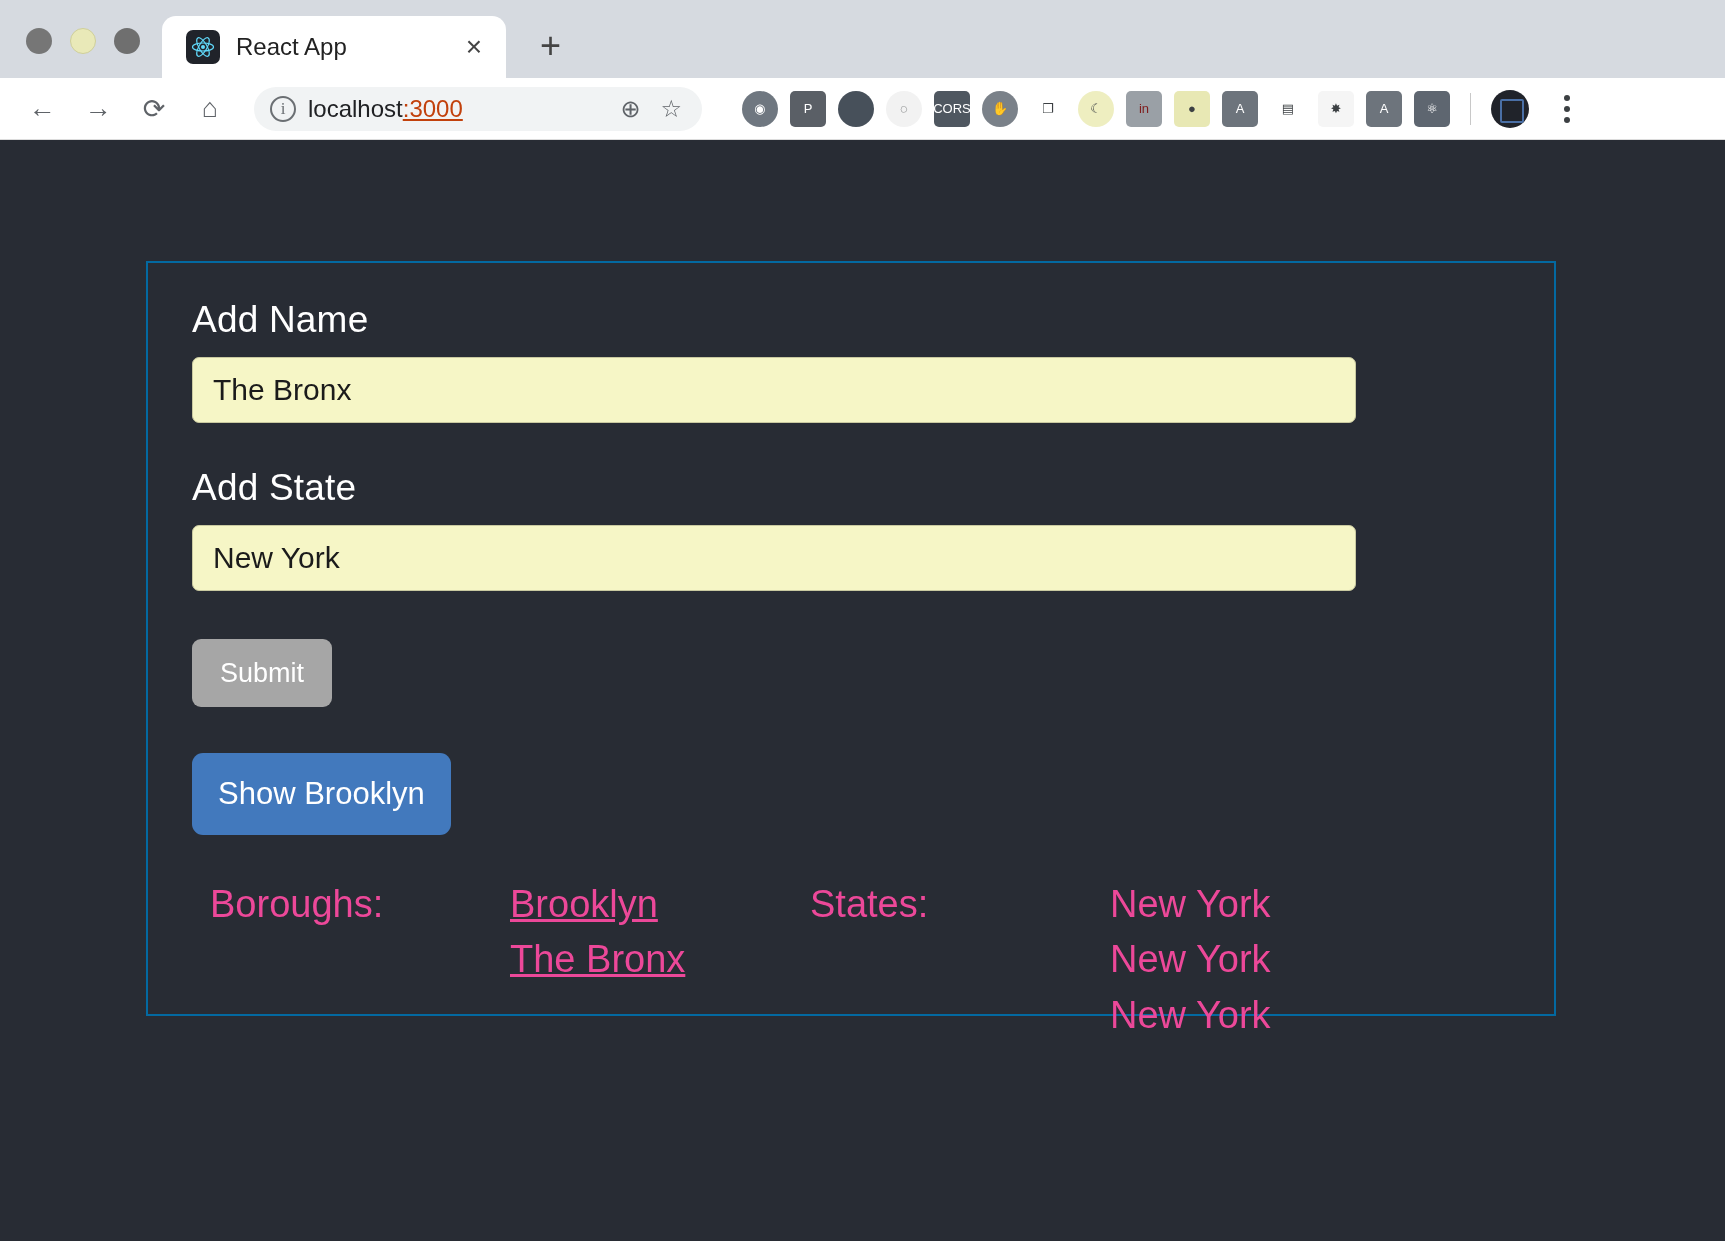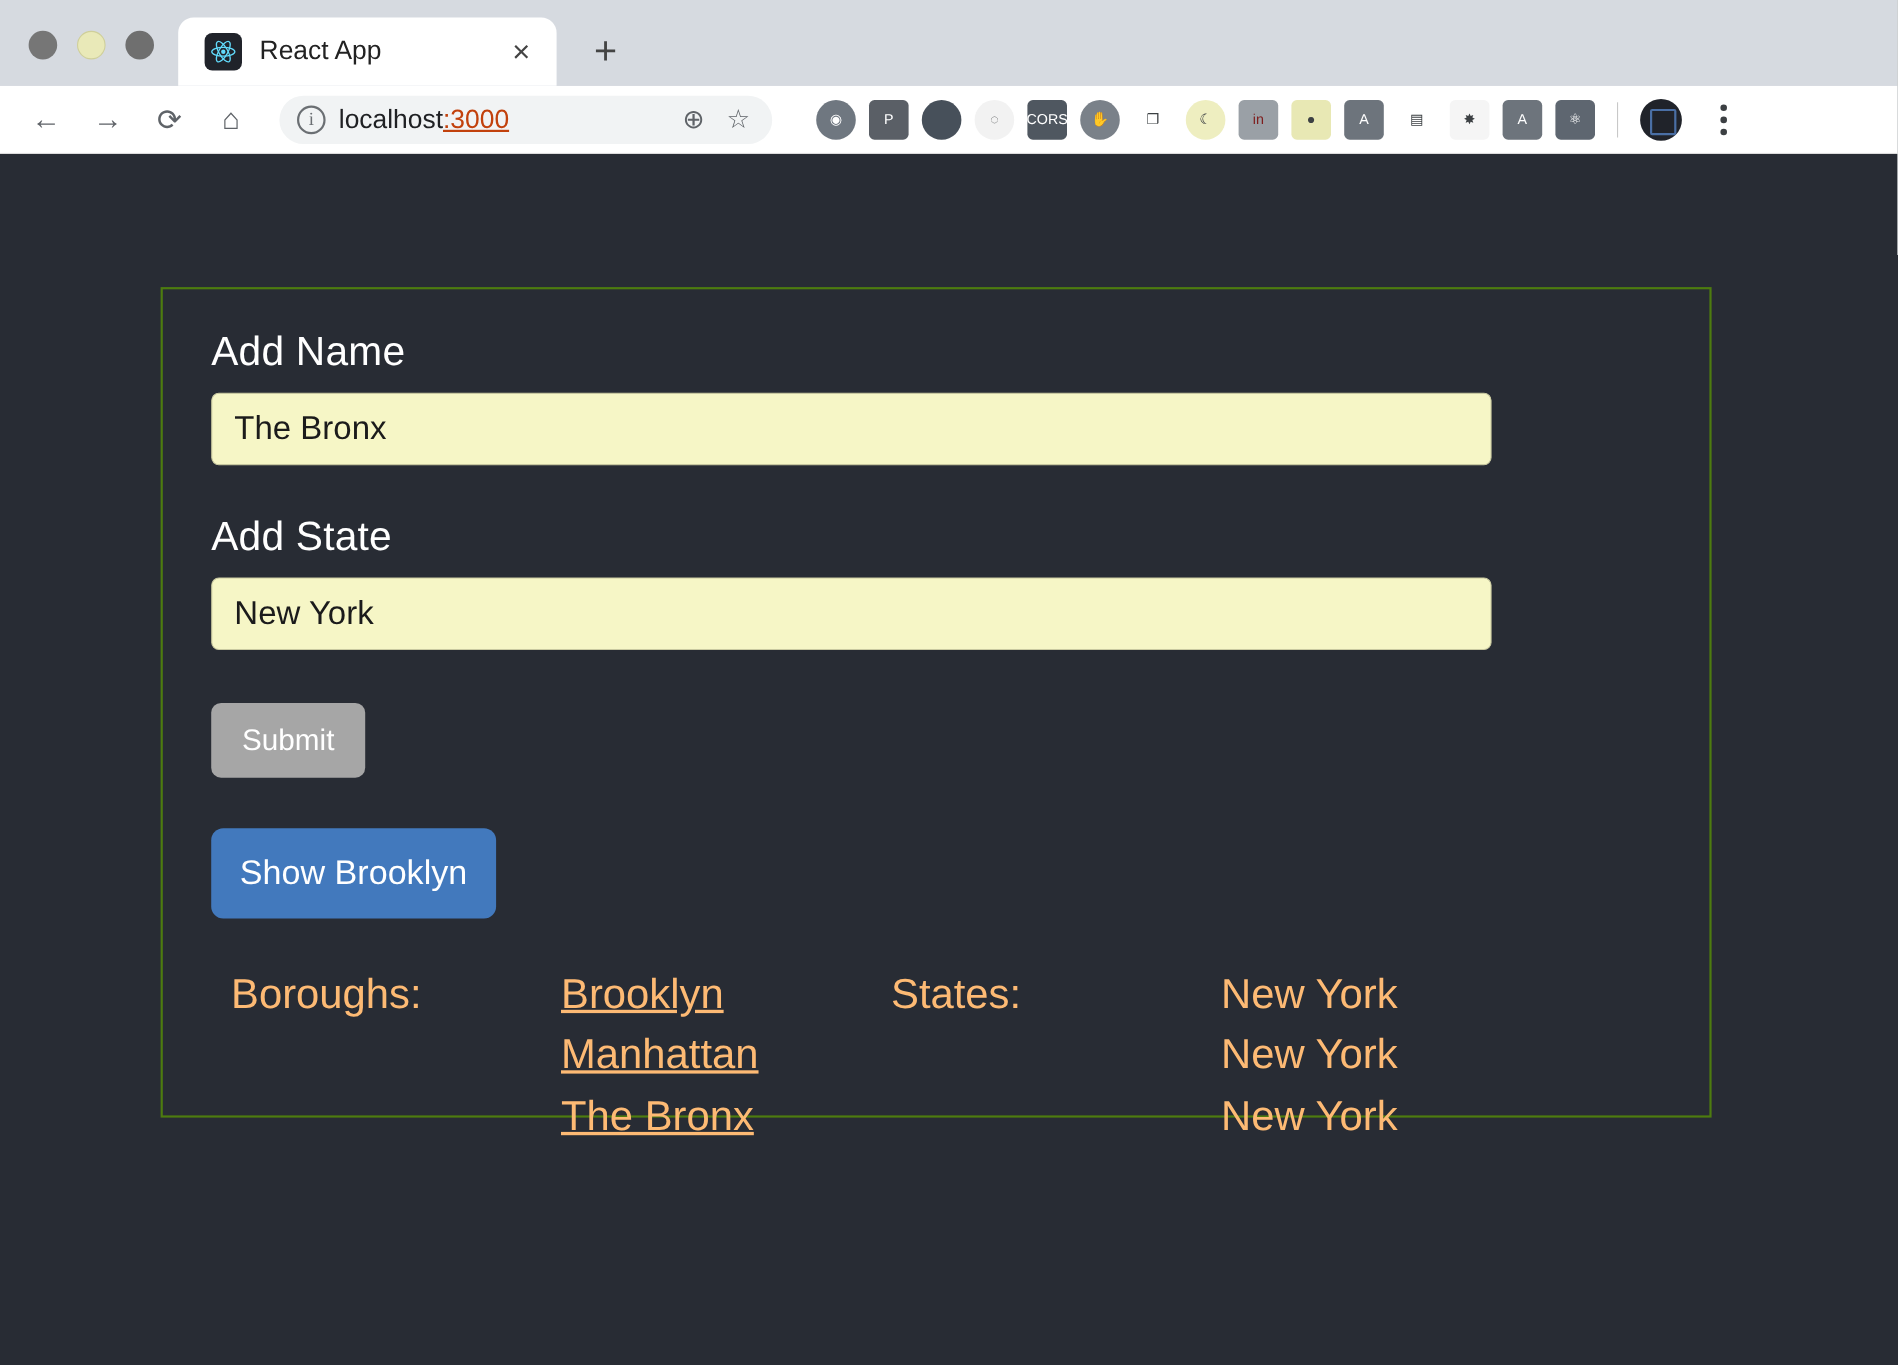--- a/index.html
+++ b/index.html
@@ -209,21 +209,21 @@
     position: relative;
     overflow: hidden;
   }
 
   .card {
     position: absolute;
     left: 146px;
     top: 121px;
     width: 1410px;
     height: 755px;
-    border: 2px solid #4d7c0f;
+    border: 2px solid #0369a1;
     padding: 26px 44px;
   }
 
   .field-label {
     color: #ffffff;
     font-size: 37px;
     font-weight: 400;
     letter-spacing: 0.2px;
     margin-top: 10px;
     margin-bottom: 16px;
@@ -273,21 +273,21 @@
     height: 82px;
     min-width: 228px;
   }
 
   
   .results {
     display: flex;
     align-items: flex-start;
     margin-top: 42px;
     padding-left: 18px;
-    color: #fdba74;
+    color: #ec4899;
     font-size: 38px;
     line-height: 1.46;
   }
   .res-head { width: 300px; flex: 0 0 auto; }
   .res-col  { width: 300px; flex: 0 0 auto; text-decoration: underline; }
   .res-head2 { width: 300px; flex: 0 0 auto; }
   .res-col2 { width: 300px; flex: 0 0 auto; }
   .res-col div, .res-col2 div { white-space: nowrap; }
 </style>
 </head>
@@ -374,21 +374,20 @@
       <button class="btn btn-submit">Submit</button>
 
       <div class="gap-c"></div>
 
       <button class="btn btn-show">Show Brooklyn</button>
 
       <div class="results">
         <div class="res-head">Boroughs:</div>
         <div class="res-col" id="boroughs-list">
             <div>Brooklyn</div>
-            <div>Manhattan</div>
             <div>The Bronx</div>
           </div>
         <div class="res-head2">States:</div>
         <div class="res-col2" id="states-list">
             <div>New York</div>
             <div>New York</div>
             <div>New York</div>
           </div>
       </div>
 

